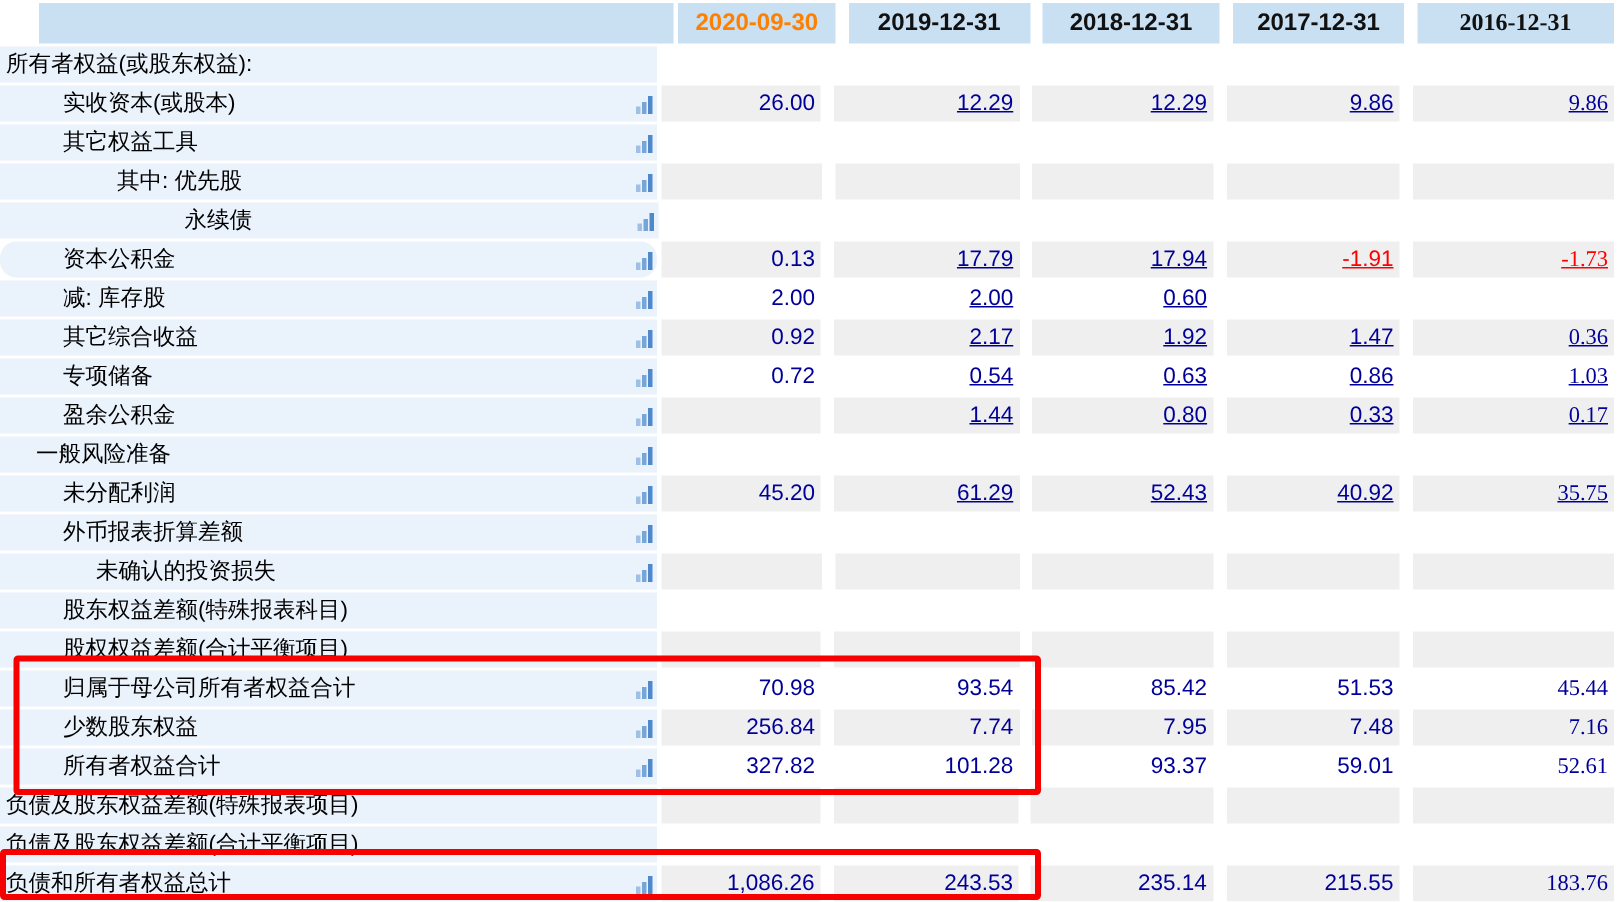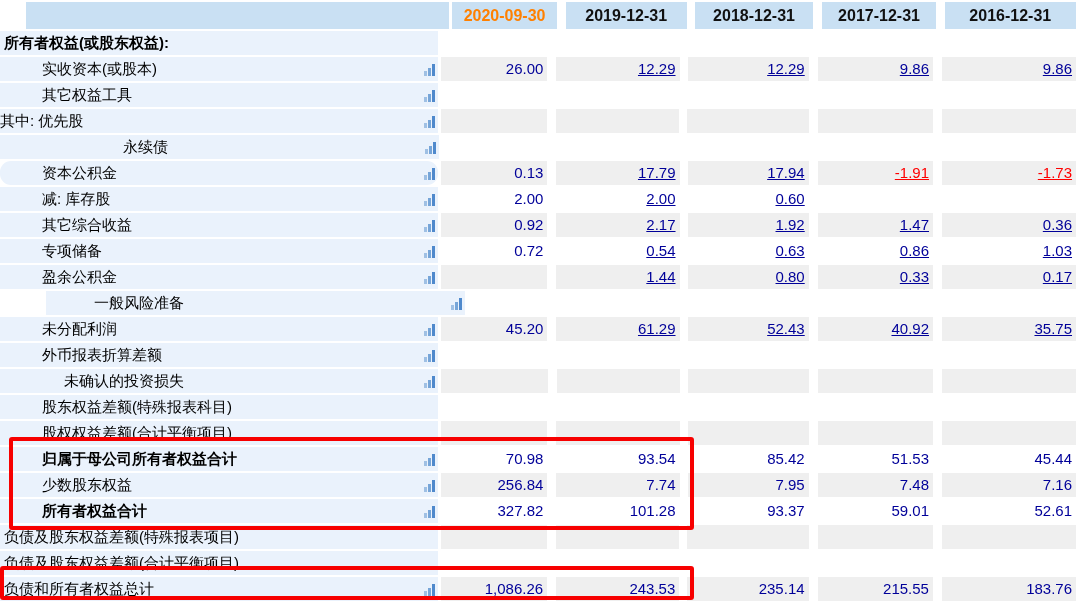--- a/index.html
+++ b/index.html
@@ -11,34 +11,34 @@
   .row{display:flex;height:24px;line-height:24px;margin-bottom:2px;}
   .cell{box-sizing:border-box;height:100%;overflow:hidden;white-space:nowrap;}
 
   
   .lab{width:444px;background:#EAF2FC;display:flex;align-items:center;font-size:15px;color:#000;}
   .hlab{width:438px;margin-left:6px;background:#C9E0F3;}
   .c1{width:108px;margin-left:3px;}
   .c2{width:125px;margin-left:9px;}
   .c3{width:123px;margin-left:8px;}
   .c4{width:117px;margin-left:9px;}
-  .c5{width:136px;margin-left:9px;}
+  .c5{width:136px;margin-left:9px;font-family:Liberation Serif, serif;}
   .c6{flex:1;margin-left:4px;}
 
   
   .hcell{background:#C9E0F3;text-align:center;font-weight:bold;font-size:16px;color:#111;}
   .hcell.current{color:#FF8000;}
 
   
   .val{text-align:right;padding-right:4px;font-size:15px;color:#000099;}
   .row.striped .val,.row.striped .c6{background:#EFEFEF;}
   .row.plain .val,.row.plain .c6{background:#FFFFFF;}
   .lnk{text-decoration:underline;cursor:pointer;}
   .neg{color:#FE0000;}
-  .bold{font-weight:bold;}
+  .bold{font-weight:normal;}
   .lab .txt{overflow:hidden;white-space:nowrap;}
 
   
   .bars{display:inline-flex;align-items:flex-end;height:13px;margin-left:auto;margin-right:3px;flex:none;cursor:pointer;}
   .bars i{display:block;width:3px;margin-left:1px;}
   .bars i.b1{height:5px;background:#9FC0E4;}
   .bars i.b2{height:8px;background:#76A5D8;}
   .bars i.b3{height:12px;background:#4F89CC;}
 
   
@@ -97,21 +97,21 @@
           </span>
         </div>
         <div class="cell val c1"></div>
         <div class="cell val c2"></div>
         <div class="cell val c3"></div>
         <div class="cell val c4"></div>
         <div class="cell val c5"></div>
         <div class="cell c6"></div>
       </div>
       <div class="row striped">
-        <div class="cell lab" style="">
+        <div class="cell lab" style="padding-left: 78px;">
           <span class="txt">其中: 优先股</span>
           <span class="bars">
             <i class="b1"></i>
             <i class="b2"></i>
             <i class="b3"></i>
           </span>
         </div>
         <div class="cell val c1"></div>
         <div class="cell val c2"></div>
         <div class="cell val c3"></div>
@@ -209,21 +209,21 @@
           </span>
         </div>
         <div class="cell val c1"></div>
         <div class="cell val c2"><span class="lnk ">1.44</span></div>
         <div class="cell val c3"><span class="lnk ">0.80</span></div>
         <div class="cell val c4"><span class="lnk ">0.33</span></div>
         <div class="cell val c5"><span class="lnk ">0.17</span></div>
         <div class="cell c6"></div>
       </div>
       <div class="row plain">
-        <div class="cell lab" style="padding-left: 48px; margin-left: 46px;">
+        <div class="cell lab" style="padding-left: 24px;">
           <span class="txt">一般风险准备</span>
           <span class="bars">
             <i class="b1"></i>
             <i class="b2"></i>
             <i class="b3"></i>
           </span>
         </div>
         <div class="cell val c1"></div>
         <div class="cell val c2"></div>
         <div class="cell val c3"></div>

